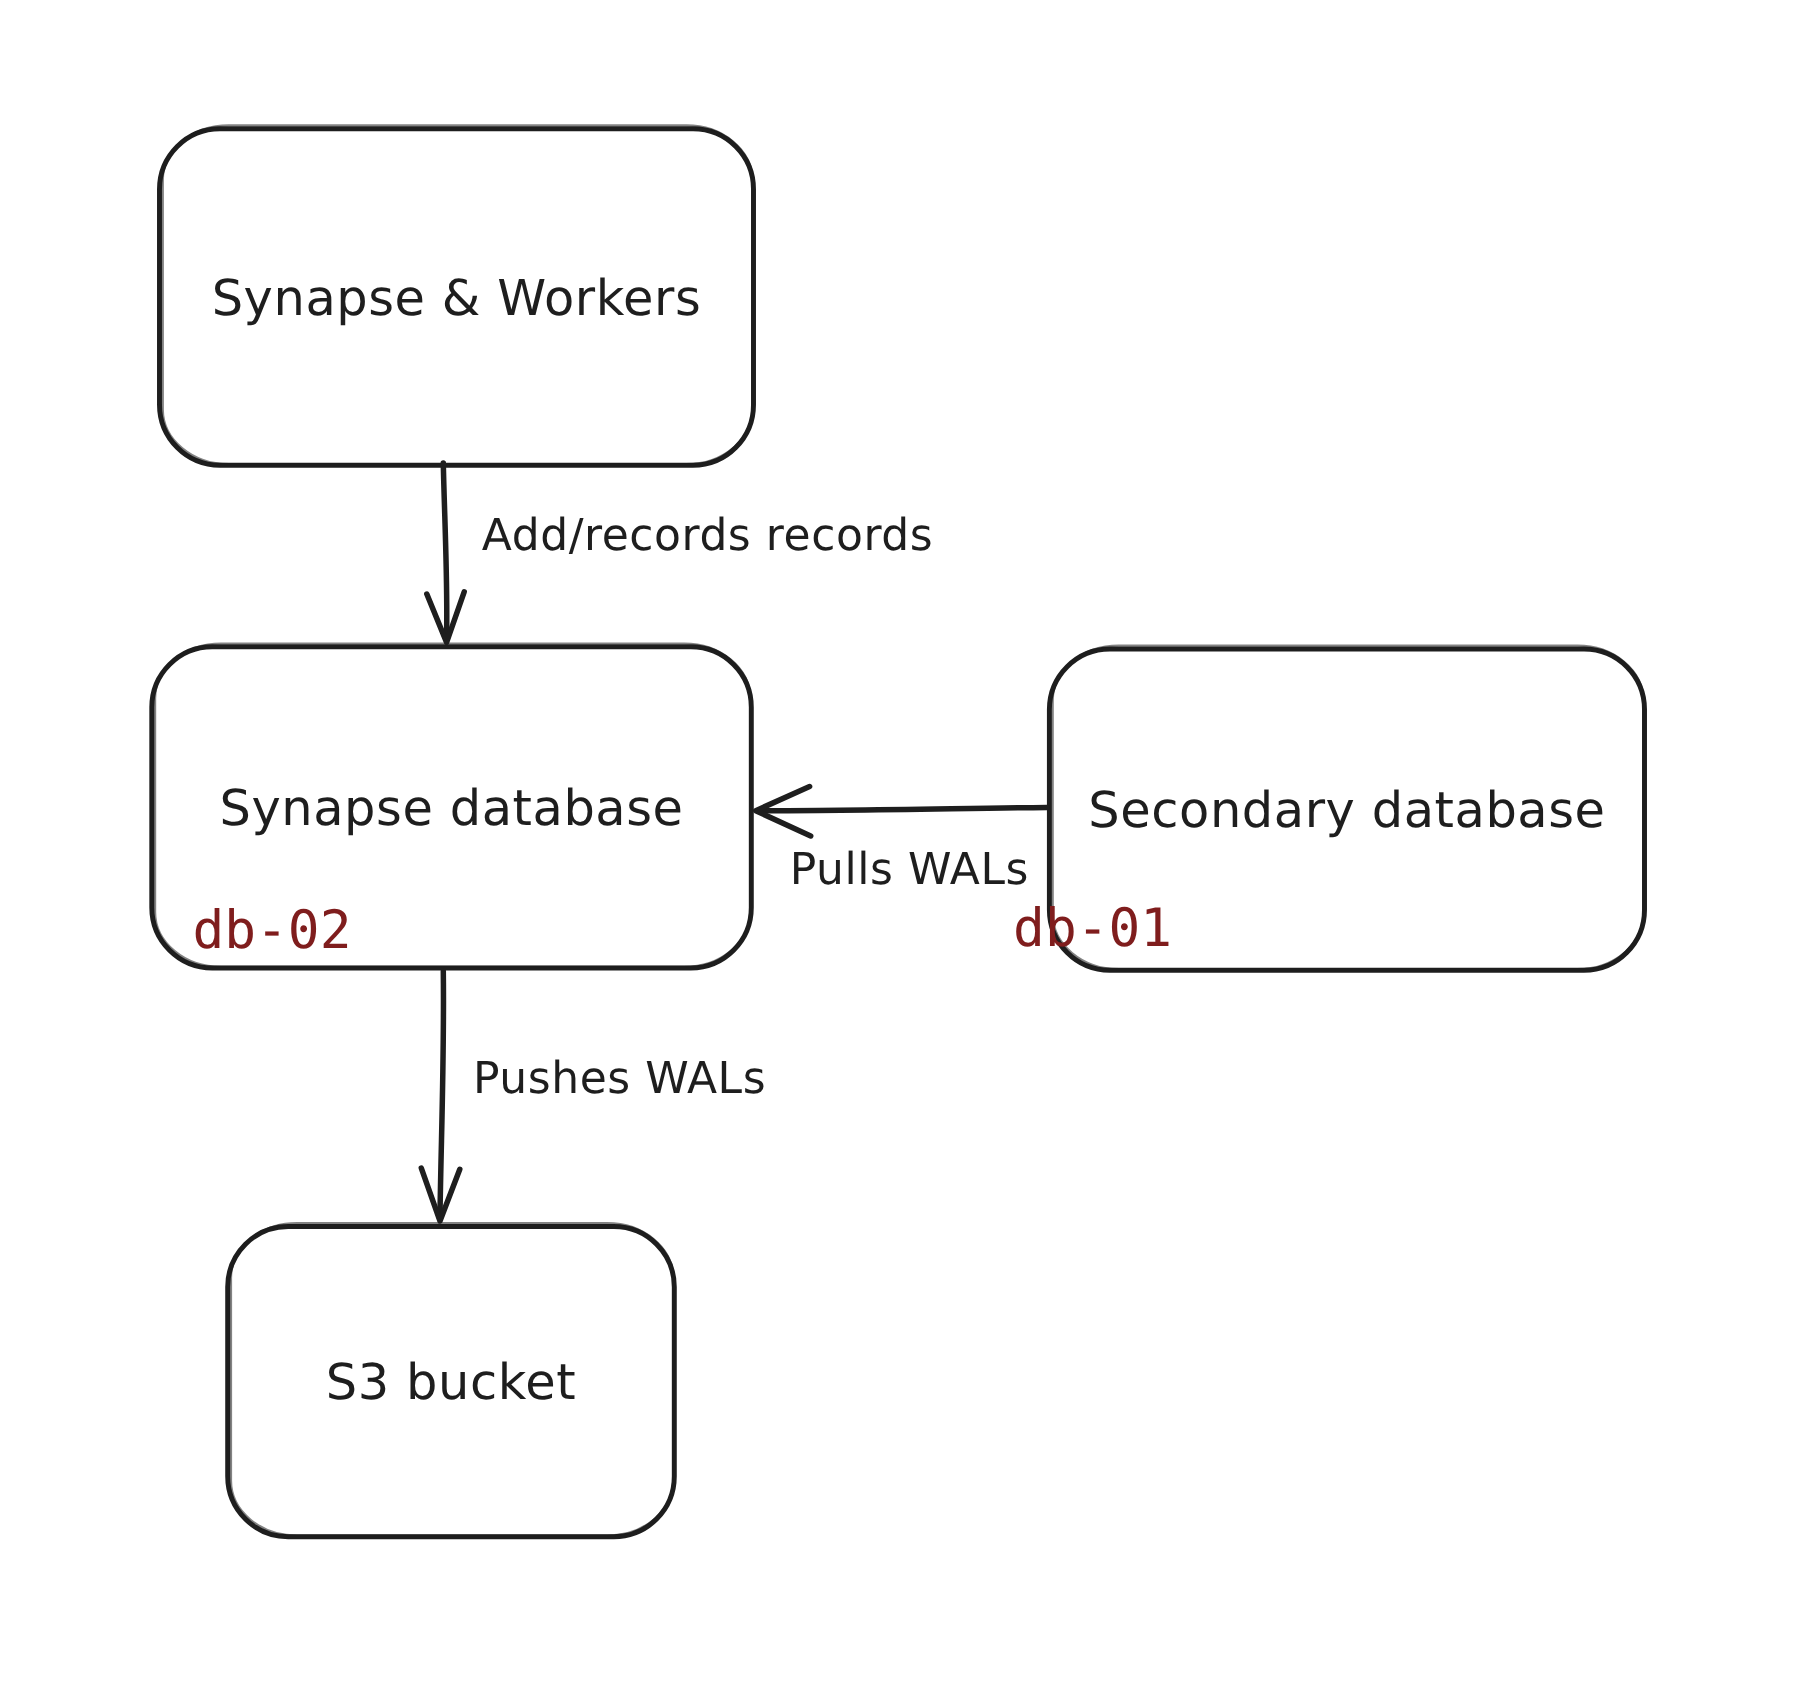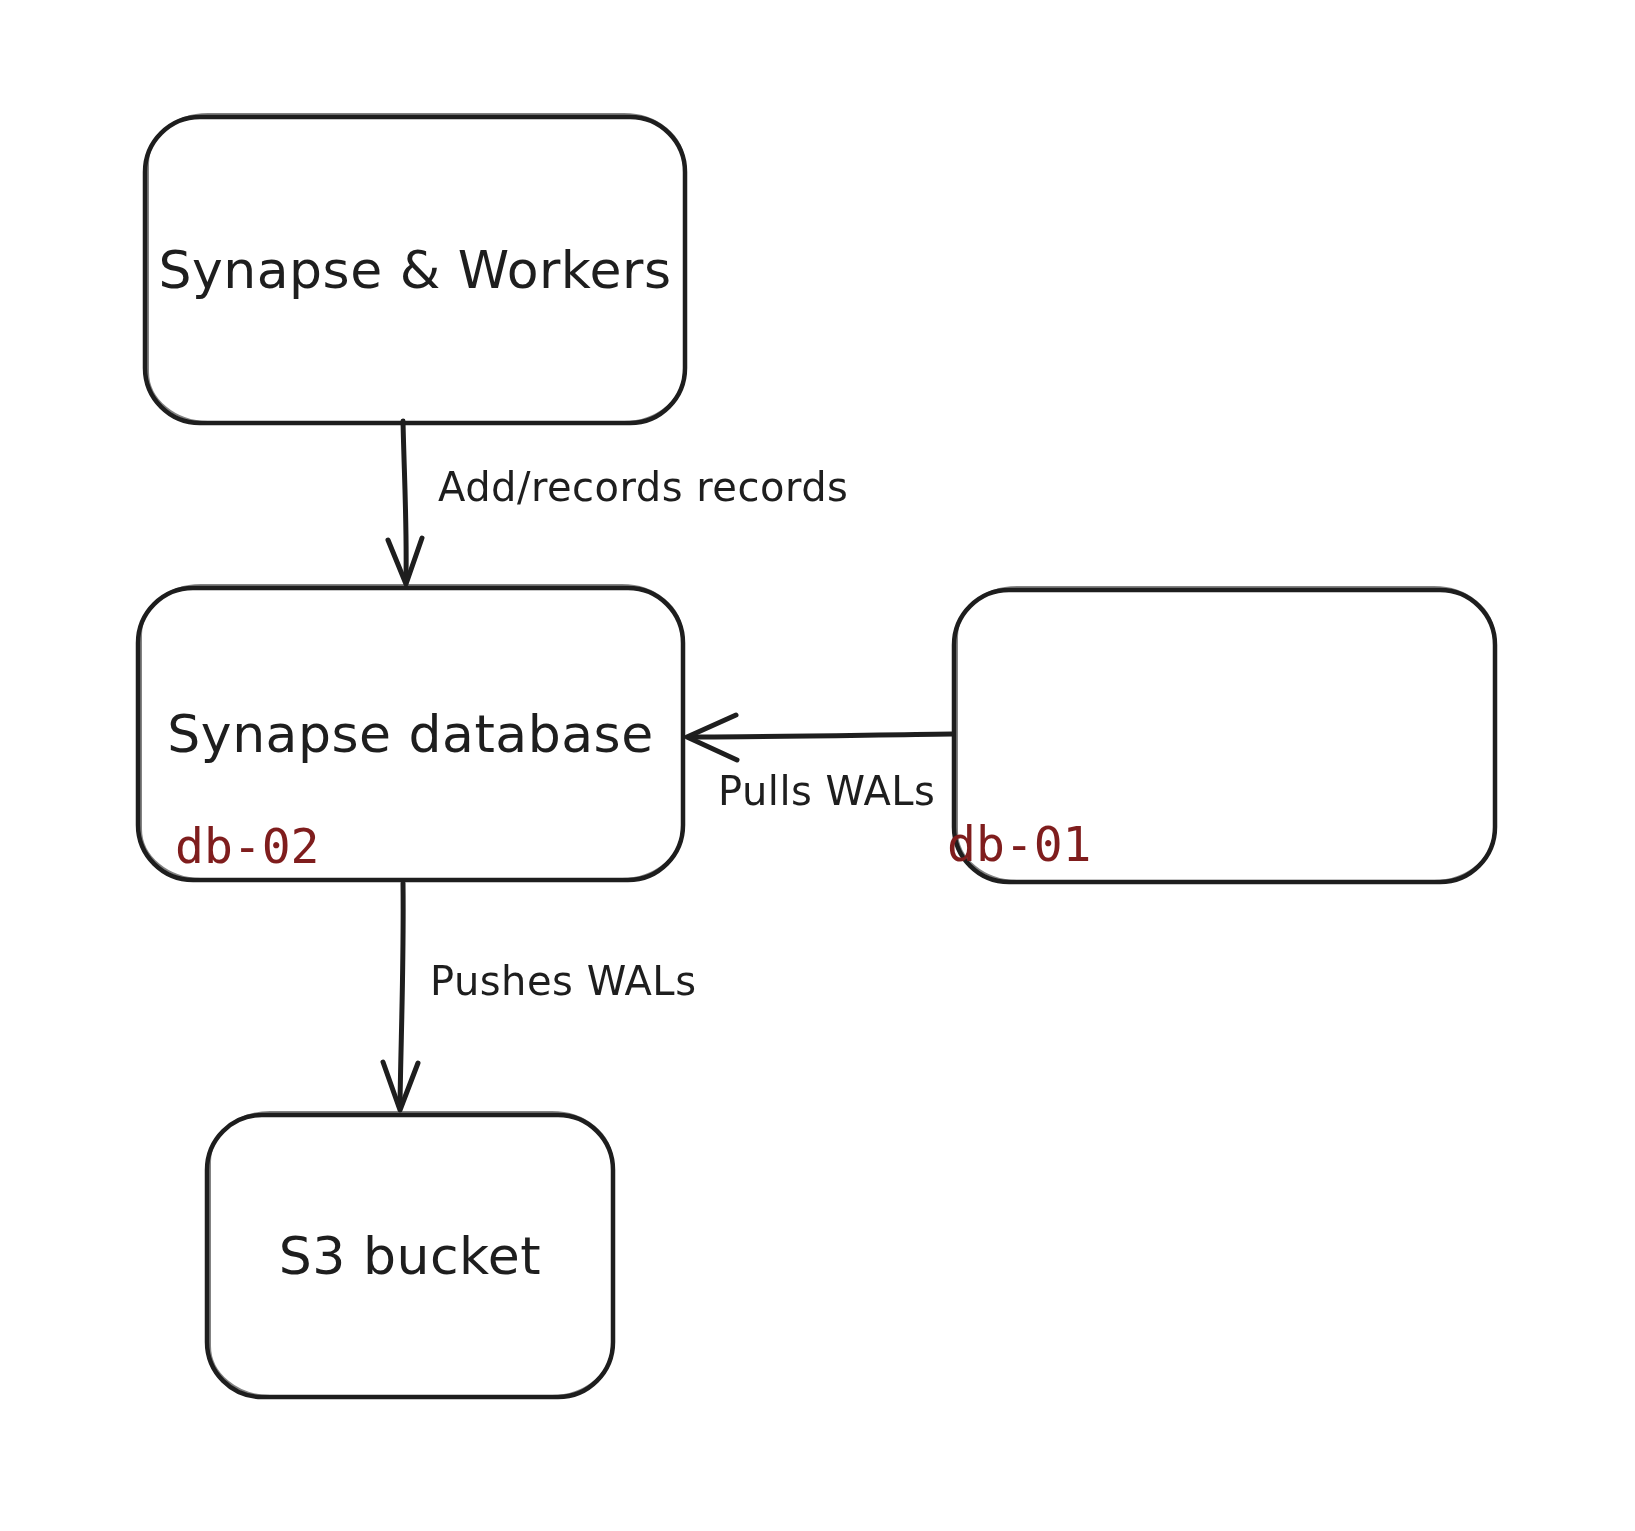--- a/index.html
+++ b/index.html
@@ -20,21 +20,21 @@
     position: absolute;
     left: 0;
     top: 0;
   }
   .node-label {
     position: absolute;
     display: flex;
     align-items: center;
     justify-content: center;
     text-align: center;
-    font-size: 52px;
+    font-size: 45px;
     letter-spacing: 0.5px;
     color: #1e1e1e;
     pointer-events: none;
   }
   .node-sublabel {
     position: absolute;
     font-family: "DejaVu Sans Mono", monospace;
     font-size: 48px;
     line-height: 52px;
     color: #7f1d1d;
@@ -111,21 +111,22 @@
       <path class="edge-line" d="M 383 1062 L 400 1110 L 418 1063"></path>
     </g>
 
   </svg>
 
   <div class="node-label" style="left:145px; top:117px; width:540px; height:306px;">Synapse &amp; Workers</div>
 
   <div class="node-label" style="left:138px; top:588px; width:545px; height:292px;">Synapse database</div>
   <div class="node-sublabel" style="left:175px; top:820px;">db-02</div>
 
-  <div class="node-sublabel" style="left:947px; top:818px;">db-01</div>
+  <div class="node-label" style="left:954px; top:590px; width:541px; height:292px;">Secondary database</div>
+  <div class="node-sublabel" style="left:921px; top:818px;">db-01</div>
 
   <div class="node-label" style="left:207px; top:1115px; width:406px; height:282px;">S3 bucket</div>
 
   <div class="edge-label" style="left:438px; top:462px;">Add/records records</div>
 
   <div class="edge-label" style="left:430px; top:956px;">Pushes WALs</div>
 
   <div class="edge-label" style="left:718px; top:766px;">Pulls WALs</div>
 
 </div>

